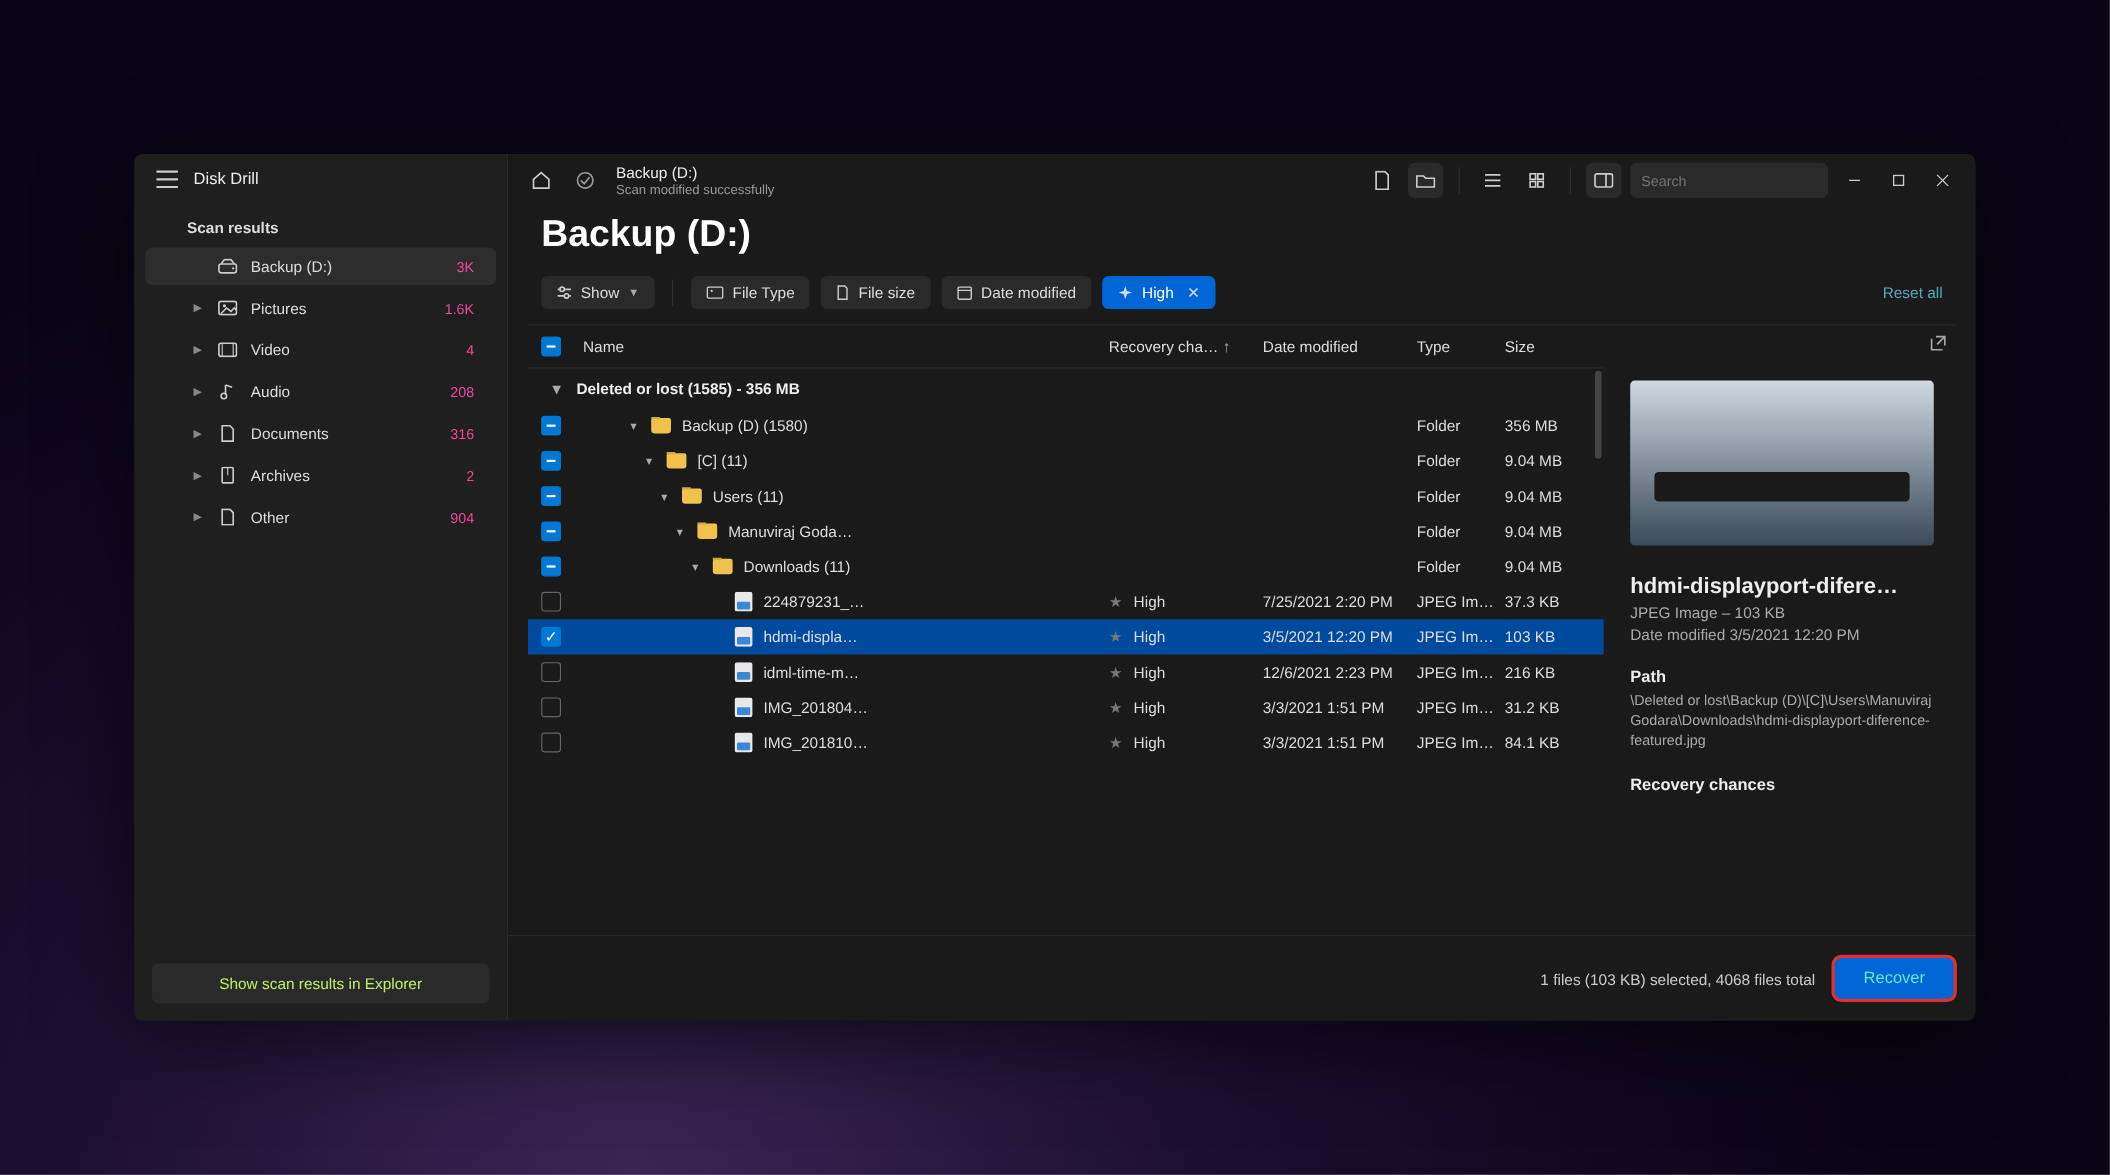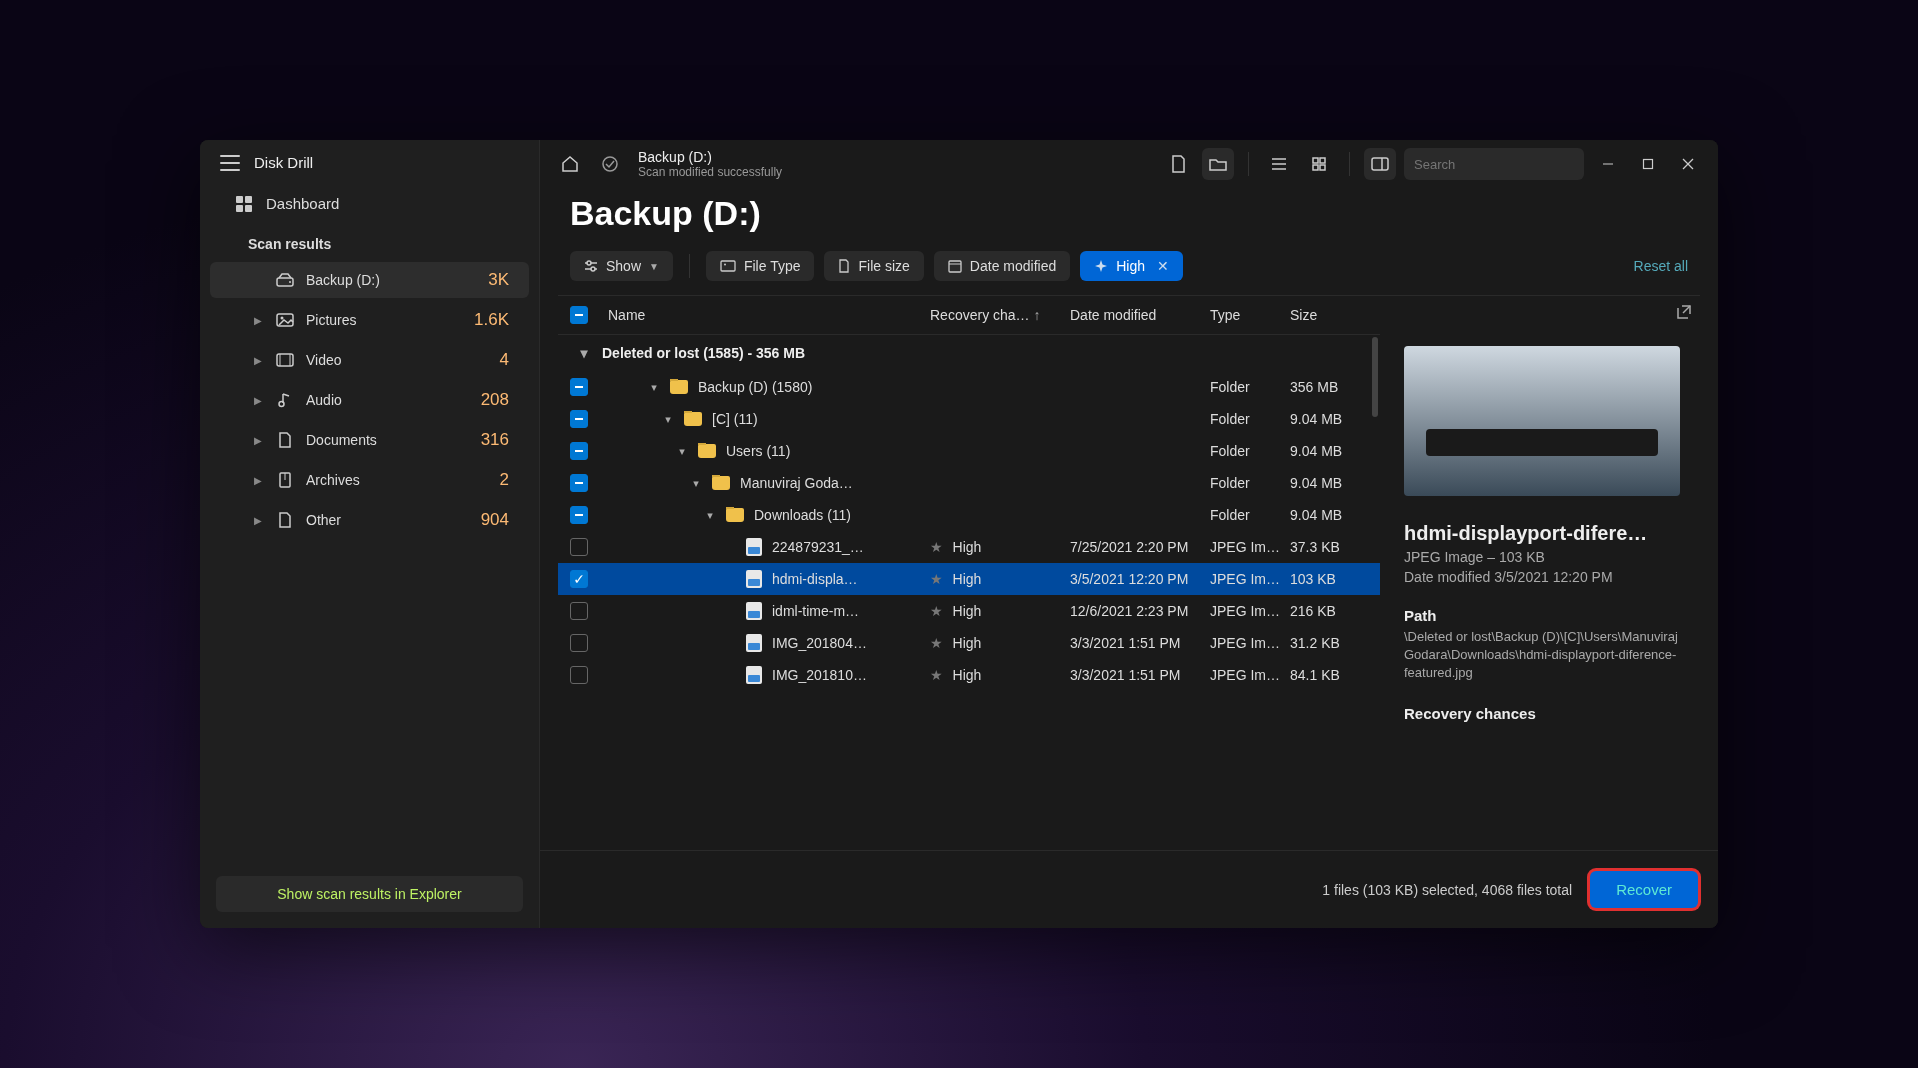--- a/index.html
+++ b/index.html
@@ -2,42 +2,42 @@
 <html><head>
 <meta charset="utf-8">
 <style>
 * { margin: 0; padding: 0; box-sizing: border-box; font-family: 'Segoe UI', sans-serif; }
 body {
   background: radial-gradient(ellipse at 30% 100%, #3a2555 0%, #1a0d2e 30%, #0a0515 60%);
   display: flex; align-items: center; justify-content: center;
   width: 1918px; height: 1068px; overflow: hidden;
 }
 .window {
-  width: 1518px; height: 788px;
+  width: 1674px; height: 788px;
   background: #1a1a1a;
   border-radius: 8px;
   display: flex;
   overflow: hidden;
   box-shadow: 0 20px 80px rgba(0,0,0,0.6);
 }
 .sidebar {
   width: 340px; background: #1f1f1f;
   display: flex; flex-direction: column;
   border-right: 1px solid #2a2a2a;
 }
 .sidebar-top { display: flex; align-items: center; padding: 14px 20px; gap: 14px; }
 .hamburger { width: 20px; height: 16px; display: flex; flex-direction: column; justify-content: space-between; cursor: pointer;}
 .hamburger div { height: 2px; background: #ccc; border-radius: 1px;}
 .app-title { color: #eee; font-size: 15px; font-weight: 500;}
 .dash-row { display:flex; align-items:center; padding: 10px 20px 10px 36px; gap:14px; color:#ddd; font-size:15px;}
 .section-label { color:#ddd; font-size:14px; font-weight:600; padding: 14px 20px 8px 48px;}
 .side-item { display:flex; align-items:center; padding: 8px 20px 8px 44px; gap:12px; color:#ddd; font-size:14px; border-radius:6px; margin:2px 10px;}
 .side-item.active { background:#2d2d2d;}
 .side-item .chev { width:10px; color:#888; font-size:10px;}
-.side-item .count { margin-left:auto; color:#fdba74; font-size:17px;}
+.side-item .count { margin-left:auto; color:#ec4899; font-size:13px;}
 .side-item .ico { width:18px; height:18px; display:flex; align-items:center; justify-content:center; color:#ccc;}
 .sidebar-footer { margin-top:auto; padding:16px;}
 .show-explorer { width:100%; background:#2a2a2a; color:#bef264; border:none; border-radius:6px; padding:10px; font-size:14px; cursor:pointer;}
 .main { flex:1; display:flex; flex-direction:column; background:#1a1a1a;}
 .titlebar { display:flex; align-items:center; padding:8px 14px; gap:8px;}
 .tb-icon { width:32px; height:32px; display:flex; align-items:center; justify-content:center; color:#ccc; border-radius:6px;}
 .tb-icon.btn { background:#2a2a2a; cursor:pointer;}
 .tb-title-block { margin-left:4px; margin-right:auto;}
 .tb-title { color:#eee; font-size:14px; font-weight:500;}
 .tb-sub { color:#999; font-size:12px;}
@@ -103,29 +103,20 @@
 
   <div class="sidebar">
     <div class="sidebar-top">
       <div class="hamburger">
           <div></div>
           <div></div>
           <div></div>
         </div>
       <div class="app-title">Disk Drill</div>
     </div>
-    <div class="dash-row">
-      <div class="dash-ico">
-          <div></div>
-          <div></div>
-          <div></div>
-          <div></div>
-        </div>
-      <span>Dashboard</span>
-    </div>
     <div class="section-label">Scan results</div>
 
     <div class="side-item active">
       <span class="chev"></span>
       <span class="ico">
         <svg width="18" height="14" viewBox="0 0 18 14">
             <rect x="1" y="5" width="16" height="8" rx="2" fill="none" stroke="#ccc" stroke-width="1.5"></rect>
             <circle cx="14" cy="9" r="1" fill="#ccc"></circle>
             <path d="M3 5 L6 1 H12 L15 5" fill="none" stroke="#ccc" stroke-width="1.5"></path>
           </svg>

